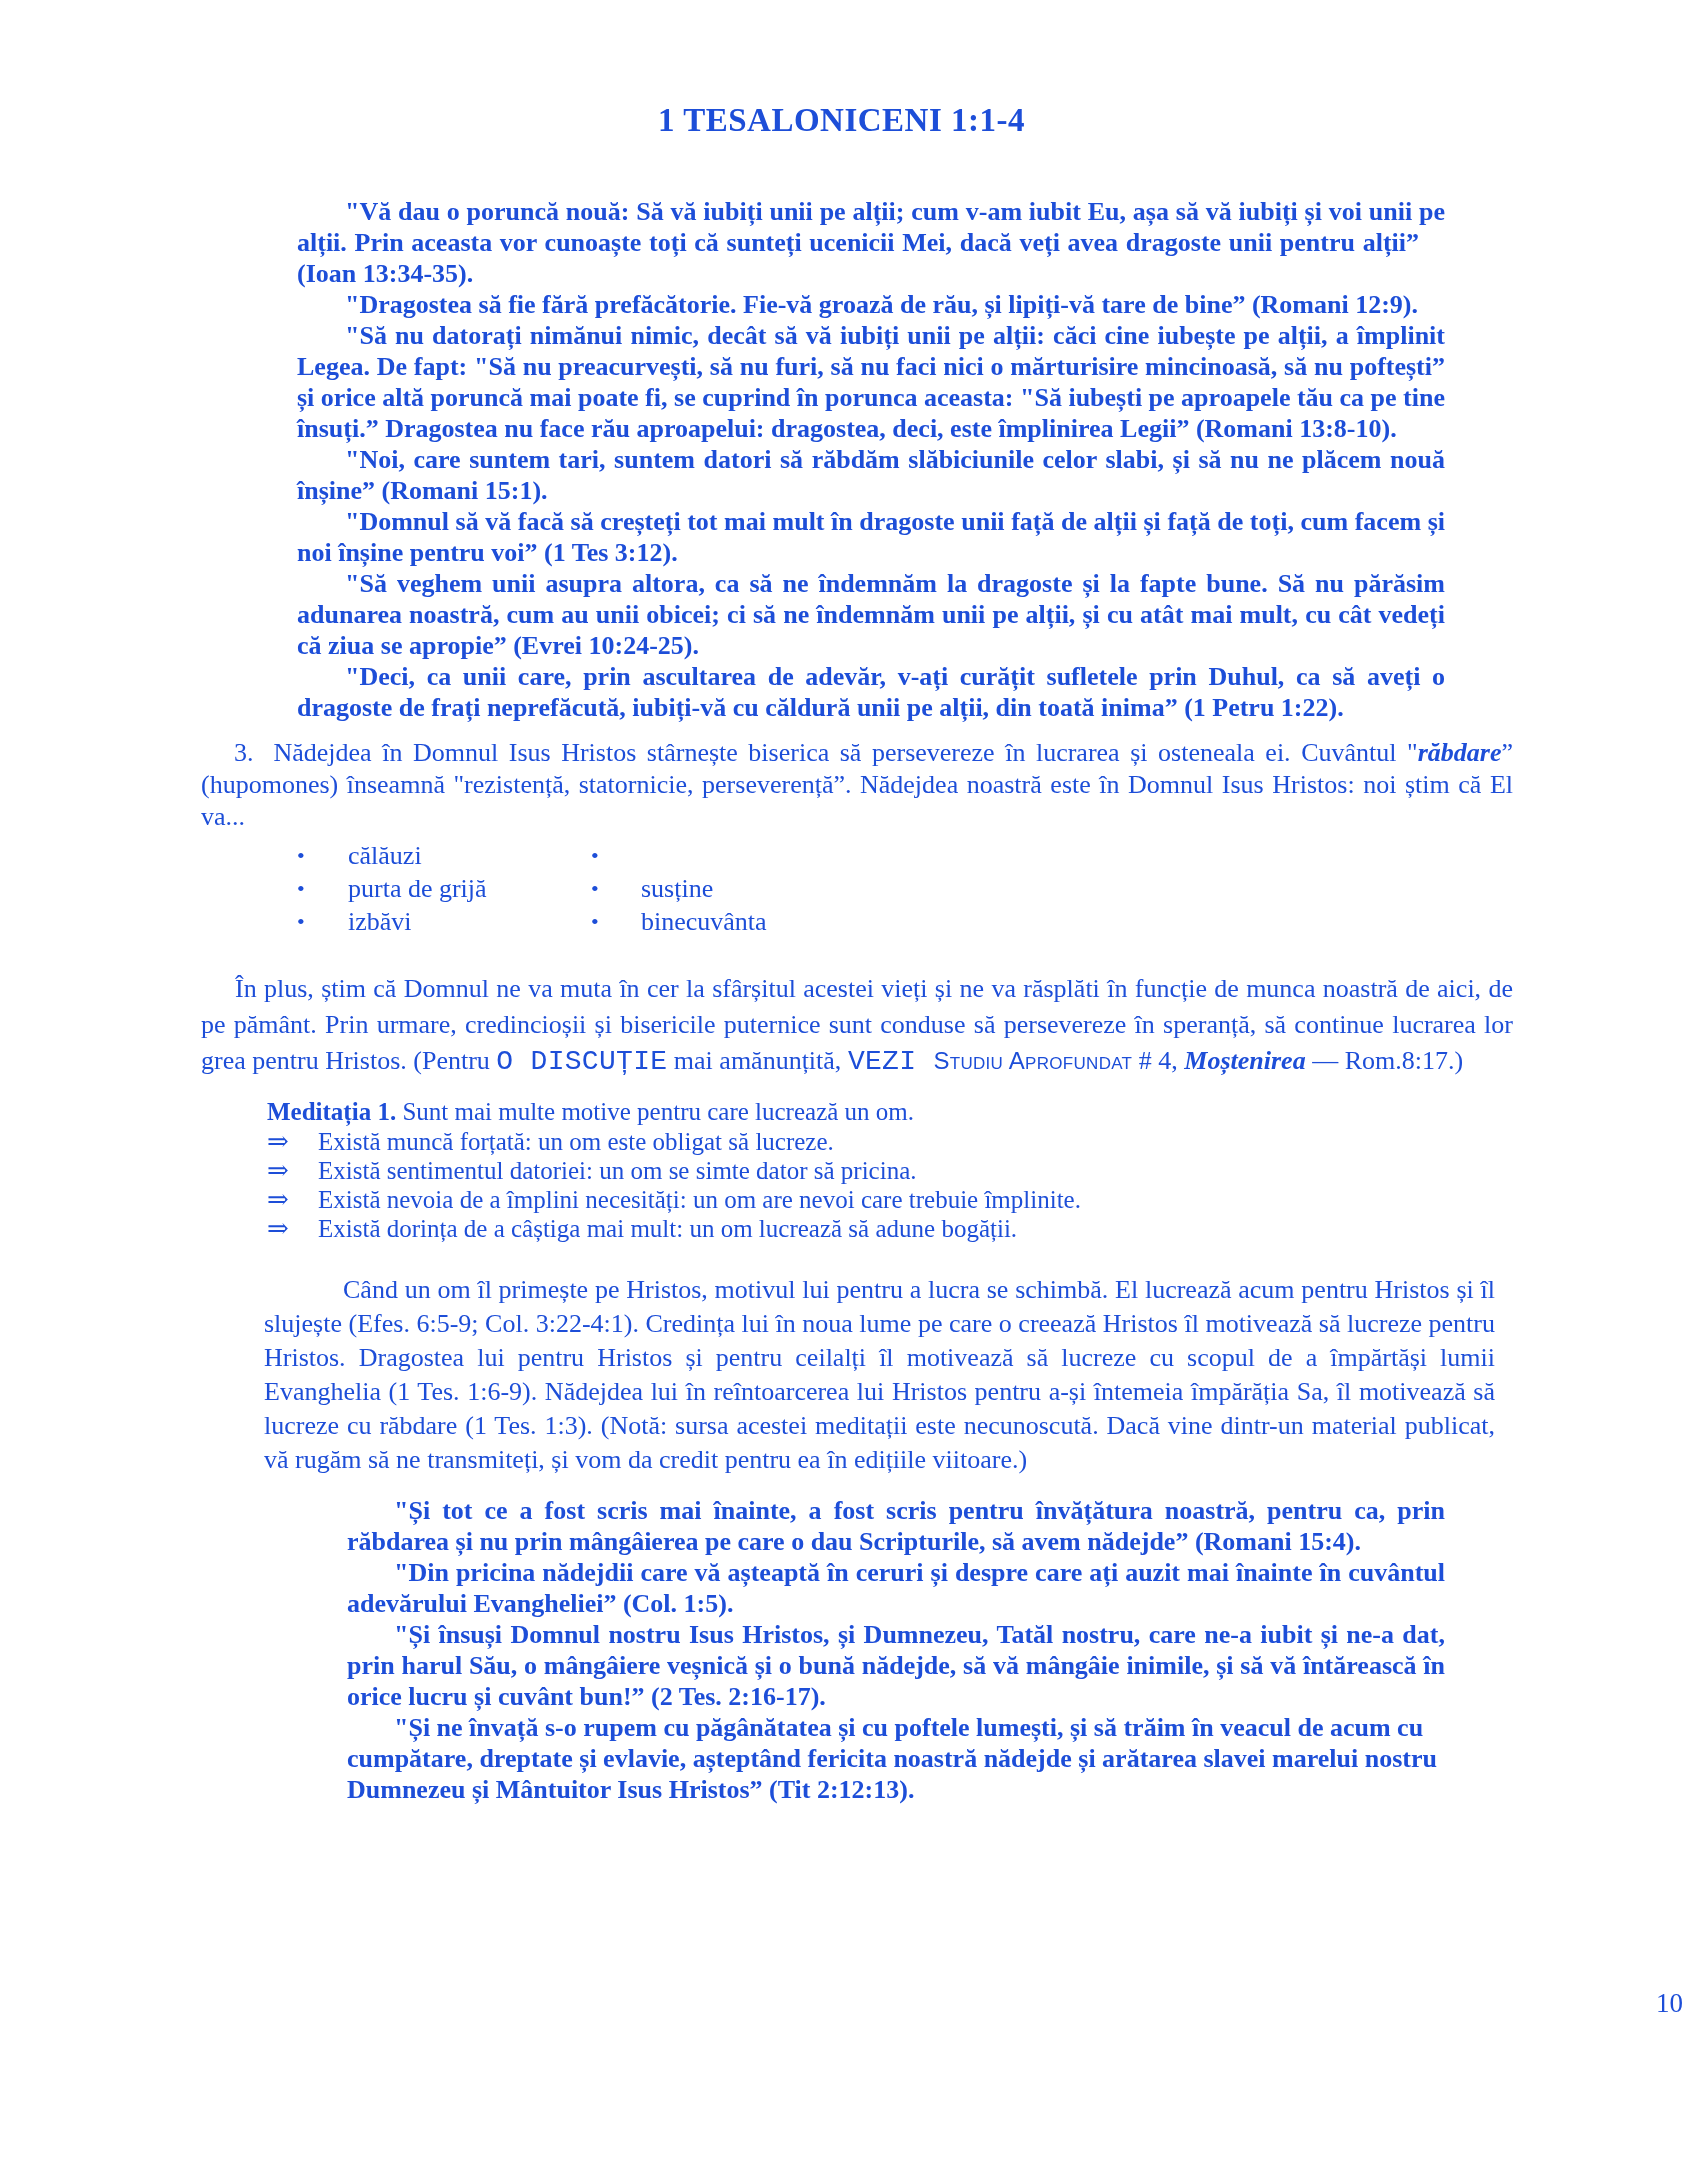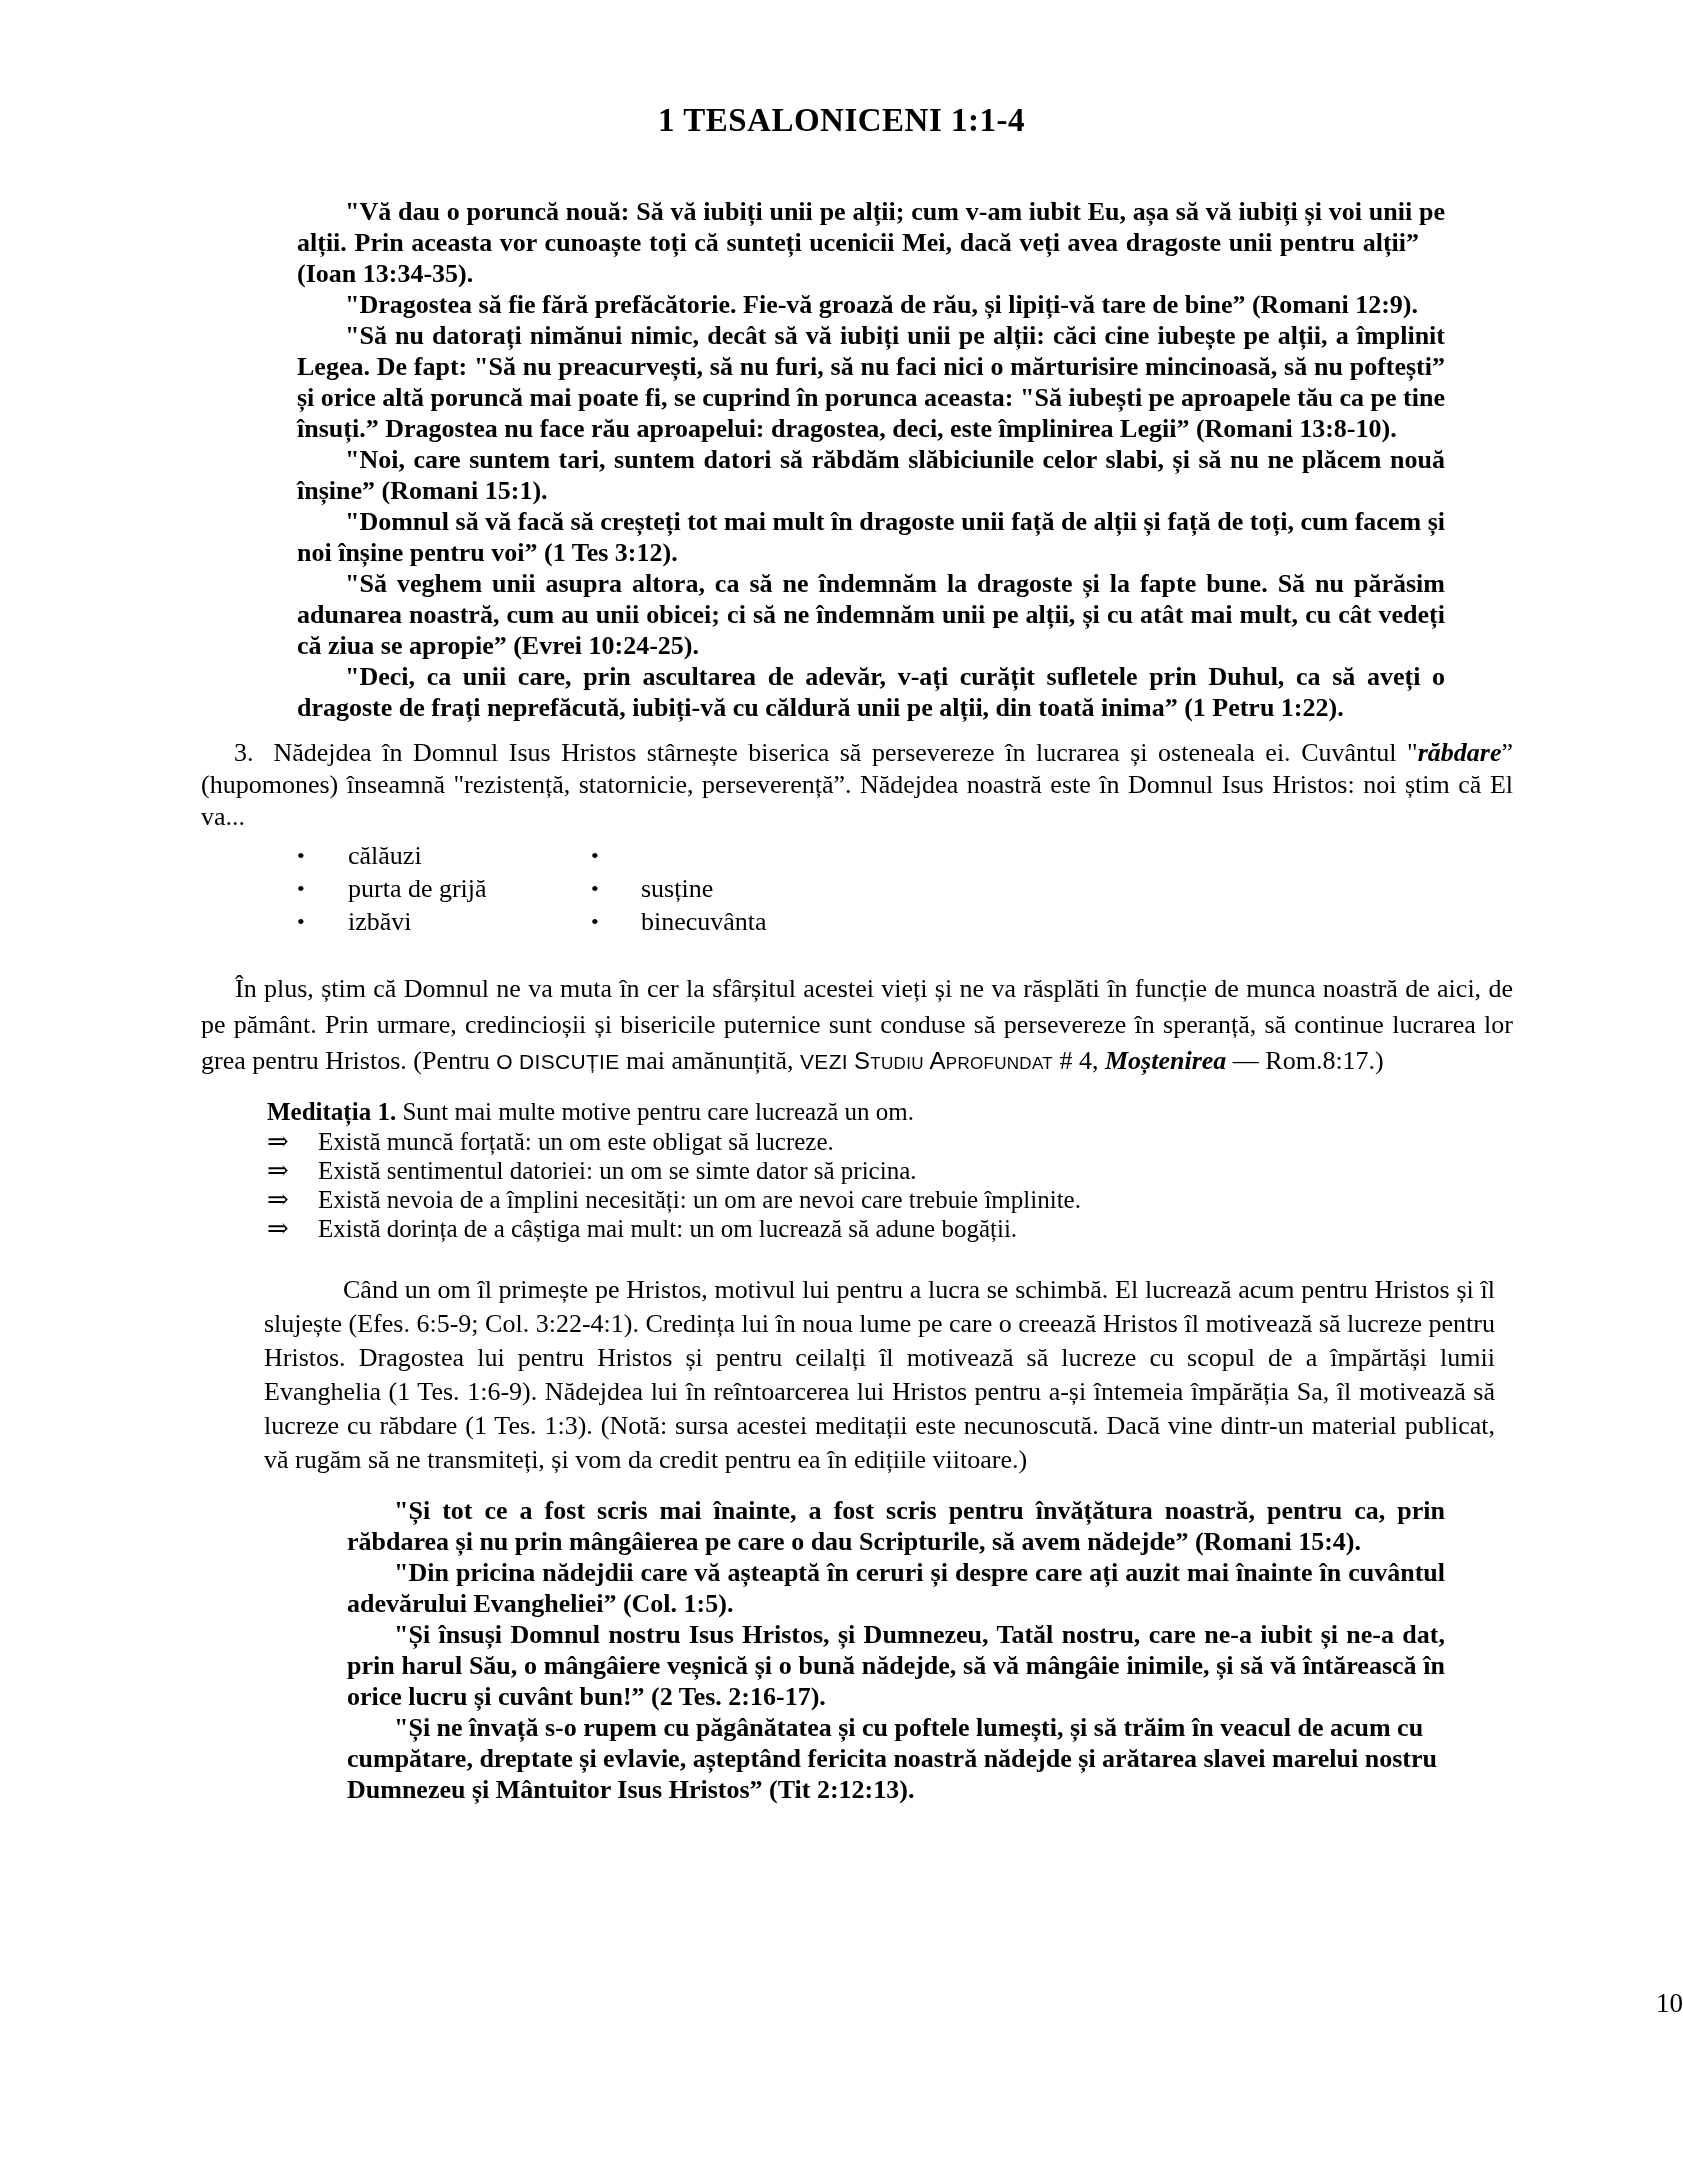--- a/index.html
+++ b/index.html
@@ -1,19 +1,19 @@
 <!DOCTYPE html>
 <html><head>
 <meta charset="utf-8">
 <style>
   html, body { margin:0; padding:0; background:#ffffff; }
   body { width:1683px; height:2178px; overflow:hidden; }
   .page {
     position:relative; width:1683px; height:2178px; background:#ffffff;
-    font-family:"Liberation Serif","DejaVu Serif",serif; color:#000000;
+    font-family:"Liberation Serif","DejaVu Serif",serif; color:#1d4ed8;
   }
   .title {
     padding-top:99px; text-align:center; font-weight:bold;
     font-size:33px; line-height:42px; letter-spacing:0.5px;
   }
   
   .topquotes {
     margin:55px 238px 0 297px;
     font-weight:bold; font-size:26px; line-height:31px;
     text-align:justify;
@@ -29,22 +29,22 @@
   
   .bullets { margin:6px 0 0 297px; font-size:26px; line-height:33px; }
   .brow { display:grid; grid-template-columns:51px 243px 50px auto; }
   .bul { font-size:22px; }
   
   .inplus {
     margin:33px 170px 0 201px;
     font-size:26px; line-height:36px; text-align:justify; text-indent:34px;
   }
   .caps-sm {
-    font-family:Liberation Sans, sans-serif;
-    font-size:21px; letter-spacing:0.3px;
+    font-family:Liberation Mono, monospace;
+    font-size:28px; letter-spacing:0.3px;
   }
   .caps-mixed {
     font-family:"Liberation Sans","DejaVu Sans",sans-serif;
     font-variant:small-caps; font-size:24px; letter-spacing:0.3px;
   }
   
   .meditation { margin:16px 183px 0 267px; font-size:25px; }
   .med-lead { margin:0; line-height:31px; }
   .med-lead b { font-weight:bold; }
   .med-item { display:grid; grid-template-columns:51px auto; line-height:29px; }

